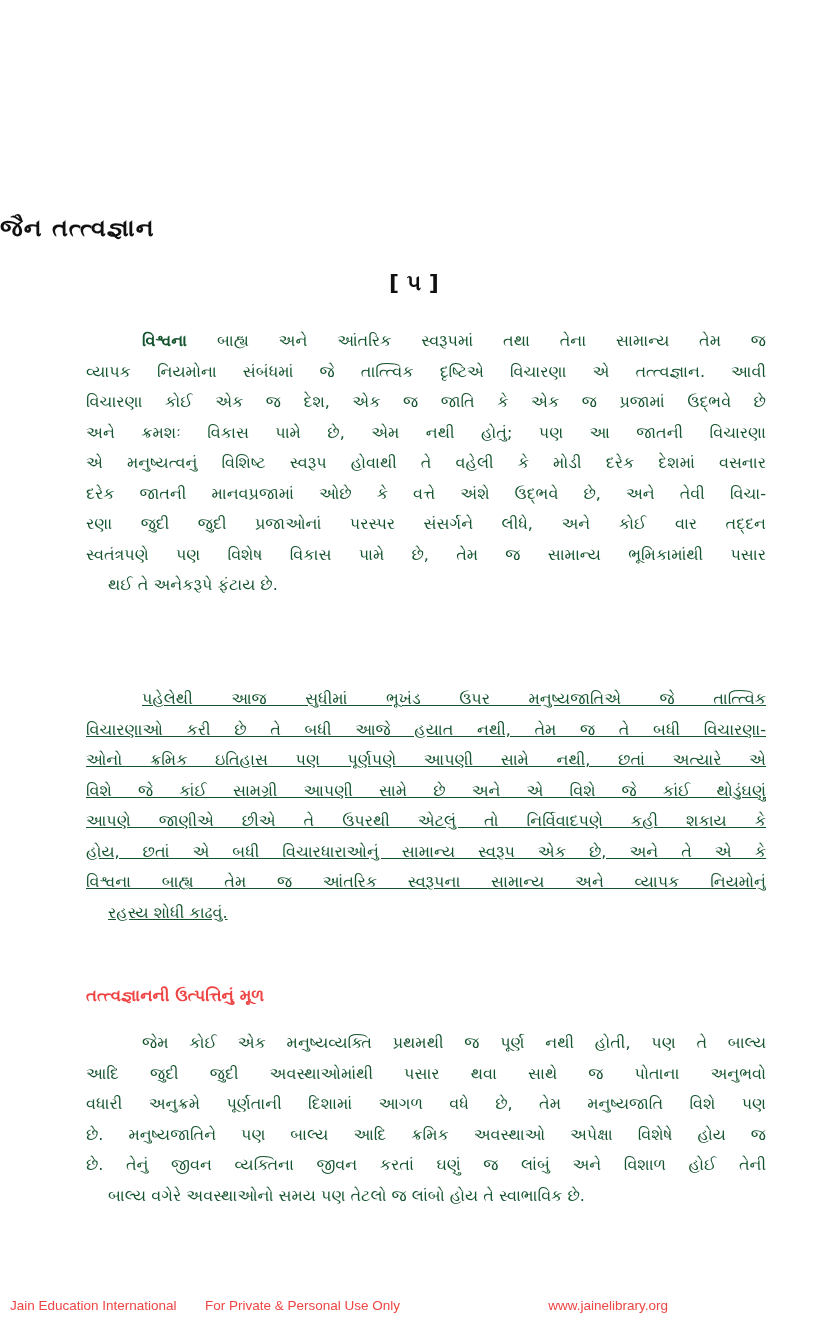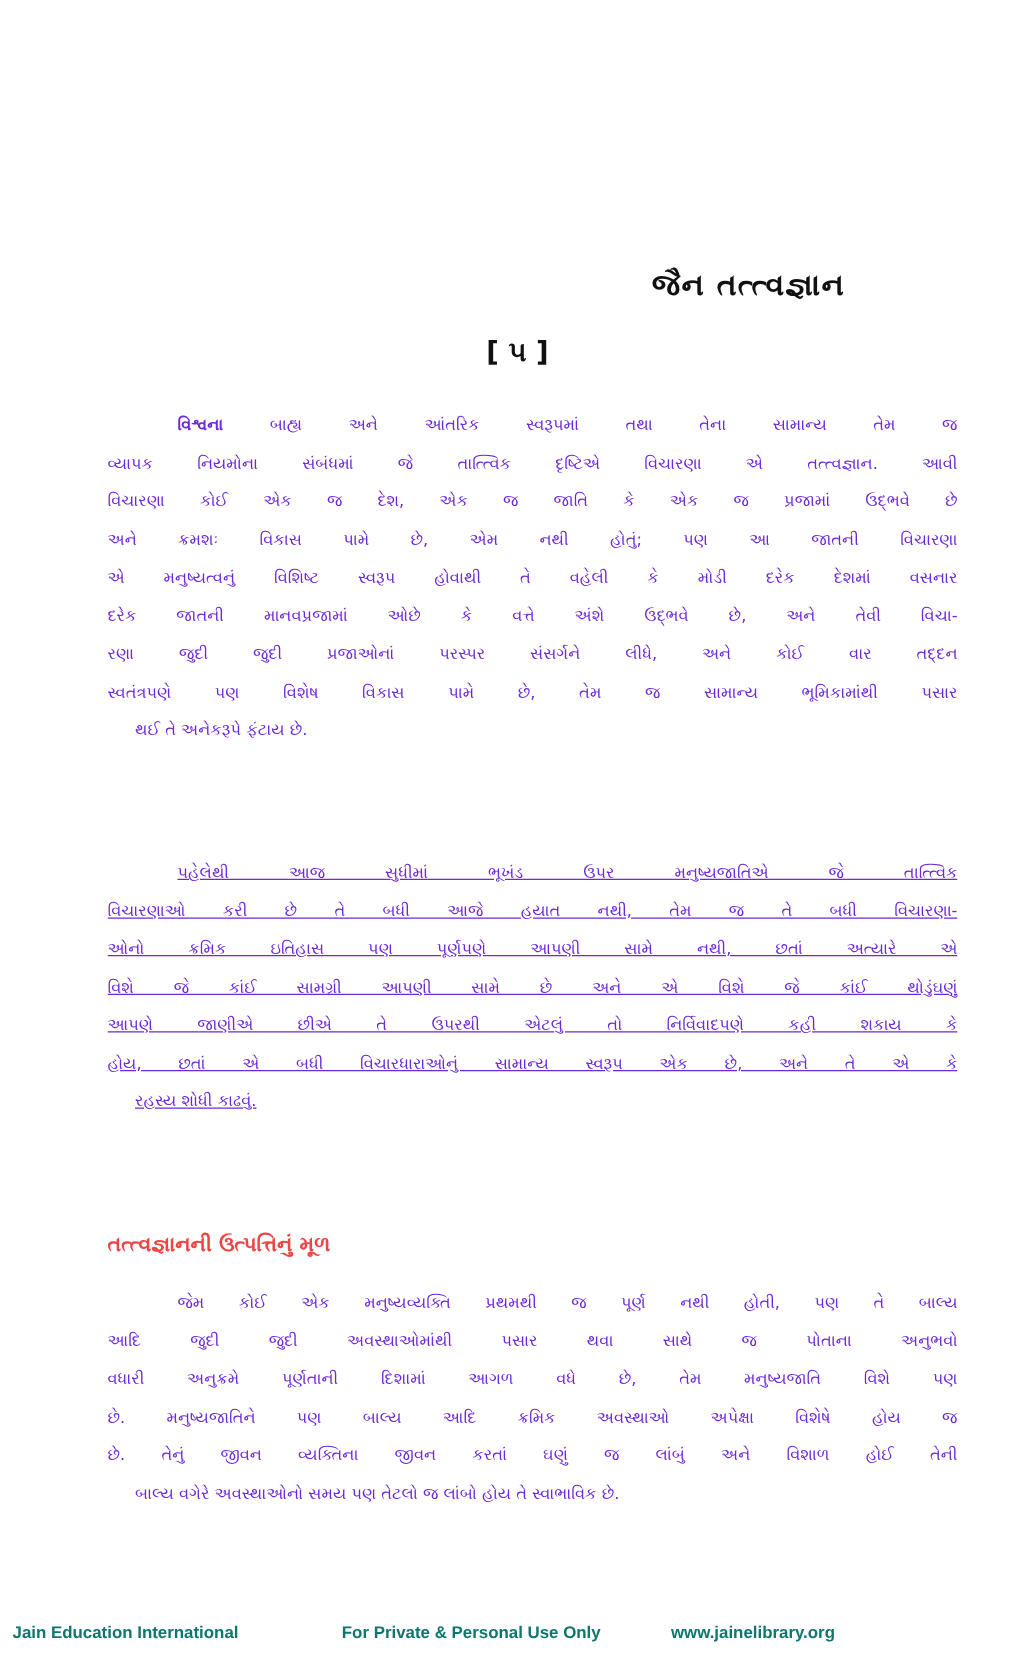--- a/index.html
+++ b/index.html
@@ -19,44 +19,44 @@
       position: absolute;
       left: 0; top: 0;
       width: 828px;
       height: 1338px;
     }
     .title {
       position: absolute;
       left: 0;
       top: 214px;
       width: 676px;
-      text-align: right;
+      text-align: left;
       font-size: 24px;
       font-weight: bold;
       letter-spacing: 1px;
       color: #111;
     }
     .chapter-no {
       position: absolute;
       left: 0;
       top: 270px;
       width: 828px;
       text-align: center;
       font-size: 22px;
       font-weight: bold;
       color: #111;
     }
     .para {
       position: absolute;
       left: 86px;
       width: 680px;
-      font-size: 13px;
+      font-size: 16px;
       line-height: 30.5px;
       text-align: justify;
-      color: #6d28d9;
+      color: #14532d;
     }
     .para .line {
       display: block;
       white-space: nowrap;
       overflow: hidden;
       text-align: justify;
       text-align-last: justify;
     }
     .para .line.last {
       text-align-last: left;
@@ -78,25 +78,24 @@
       color: #ef4444;
     }
     .footer {
       position: absolute;
       top: 1298px;
       left: 0;
       width: 692px;
       height: 20px;
       font-family: "Liberation Sans", sans-serif;
       font-size: 13.5px;
-      color: #0f766e;
-      font-weight: bold;
+      color: #ef4444;
     }
     .footer .f-left { position: absolute; left: 10px; }
-    .footer .f-center { position: absolute; left: 205px; width: 344px; text-align: center; }
+    .footer .f-center { position: absolute; left: 205px; width: 344px; }
     .footer .f-right { position: absolute; right: 24px; }
   </style>
 </head>
 <body>
 
 <div class="page">
 
   <div class="title">જૈન તત્ત્વજ્ઞાન</div>
   <div class="chapter-no">[ ૫ ]</div>
 
@@ -112,20 +111,21 @@
     <span class="line last">થઈ તે અનેકરૂપે ફંટાય છે.</span>
   </div>
 
   <div class="para" id="p2">
     <span class="line indent">પહેલેથી આજ સુધીમાં ભૂખંડ ઉપર મનુષ્યજાતિએ જે તાત્ત્વિક</span>
     <span class="line">વિચારણાઓ કરી છે તે બધી આજે હયાત નથી, તેમ જ તે બધી વિચારણા-</span>
     <span class="line">ઓનો ક્રમિક ઇતિહાસ પણ પૂર્ણપણે આપણી સામે નથી, છતાં અત્યારે એ</span>
     <span class="line">વિશે જે કાંઈ સામગ્રી આપણી સામે છે અને એ વિશે જે કાંઈ થોડુંઘણું</span>
     <span class="line">આપણે જાણીએ છીએ તે ઉપરથી એટલું તો નિર્વિવાદપણે કહી શકાય કે</span>
     <span class="line">હોય, છતાં એ બધી વિચારધારાઓનું સામાન્ય સ્વરૂપ એક છે, અને તે એ કે</span>
+    <span class="line">વિશ્વના બાહ્ય તેમ જ આંતરિક સ્વરૂપના સામાન્ય અને વ્યાપક નિયમોનું</span>
     <span class="line last">રહસ્ય શોધી કાઢવું.</span>
   </div>
 
   <div class="section-heading">તત્ત્વજ્ઞાનની ઉત્પત્તિનું મૂળ</div>
 
   <div class="para" id="p3">
     <span class="line indent">જેમ કોઈ એક મનુષ્યવ્યક્તિ પ્રથમથી જ પૂર્ણ નથી હોતી, પણ તે બાલ્ય</span>
     <span class="line">આદિ જુદી જુદી અવસ્થાઓમાંથી પસાર થવા સાથે જ પોતાના અનુભવો</span>
     <span class="line">વધારી અનુક્રમે પૂર્ણતાની દિશામાં આગળ વધે છે, તેમ મનુષ્યજાતિ વિશે પણ</span>
     <span class="line">છે. મનુષ્યજાતિને પણ બાલ્ય આદિ ક્રમિક અવસ્થાઓ અપેક્ષા વિશેષે હોય જ</span>

